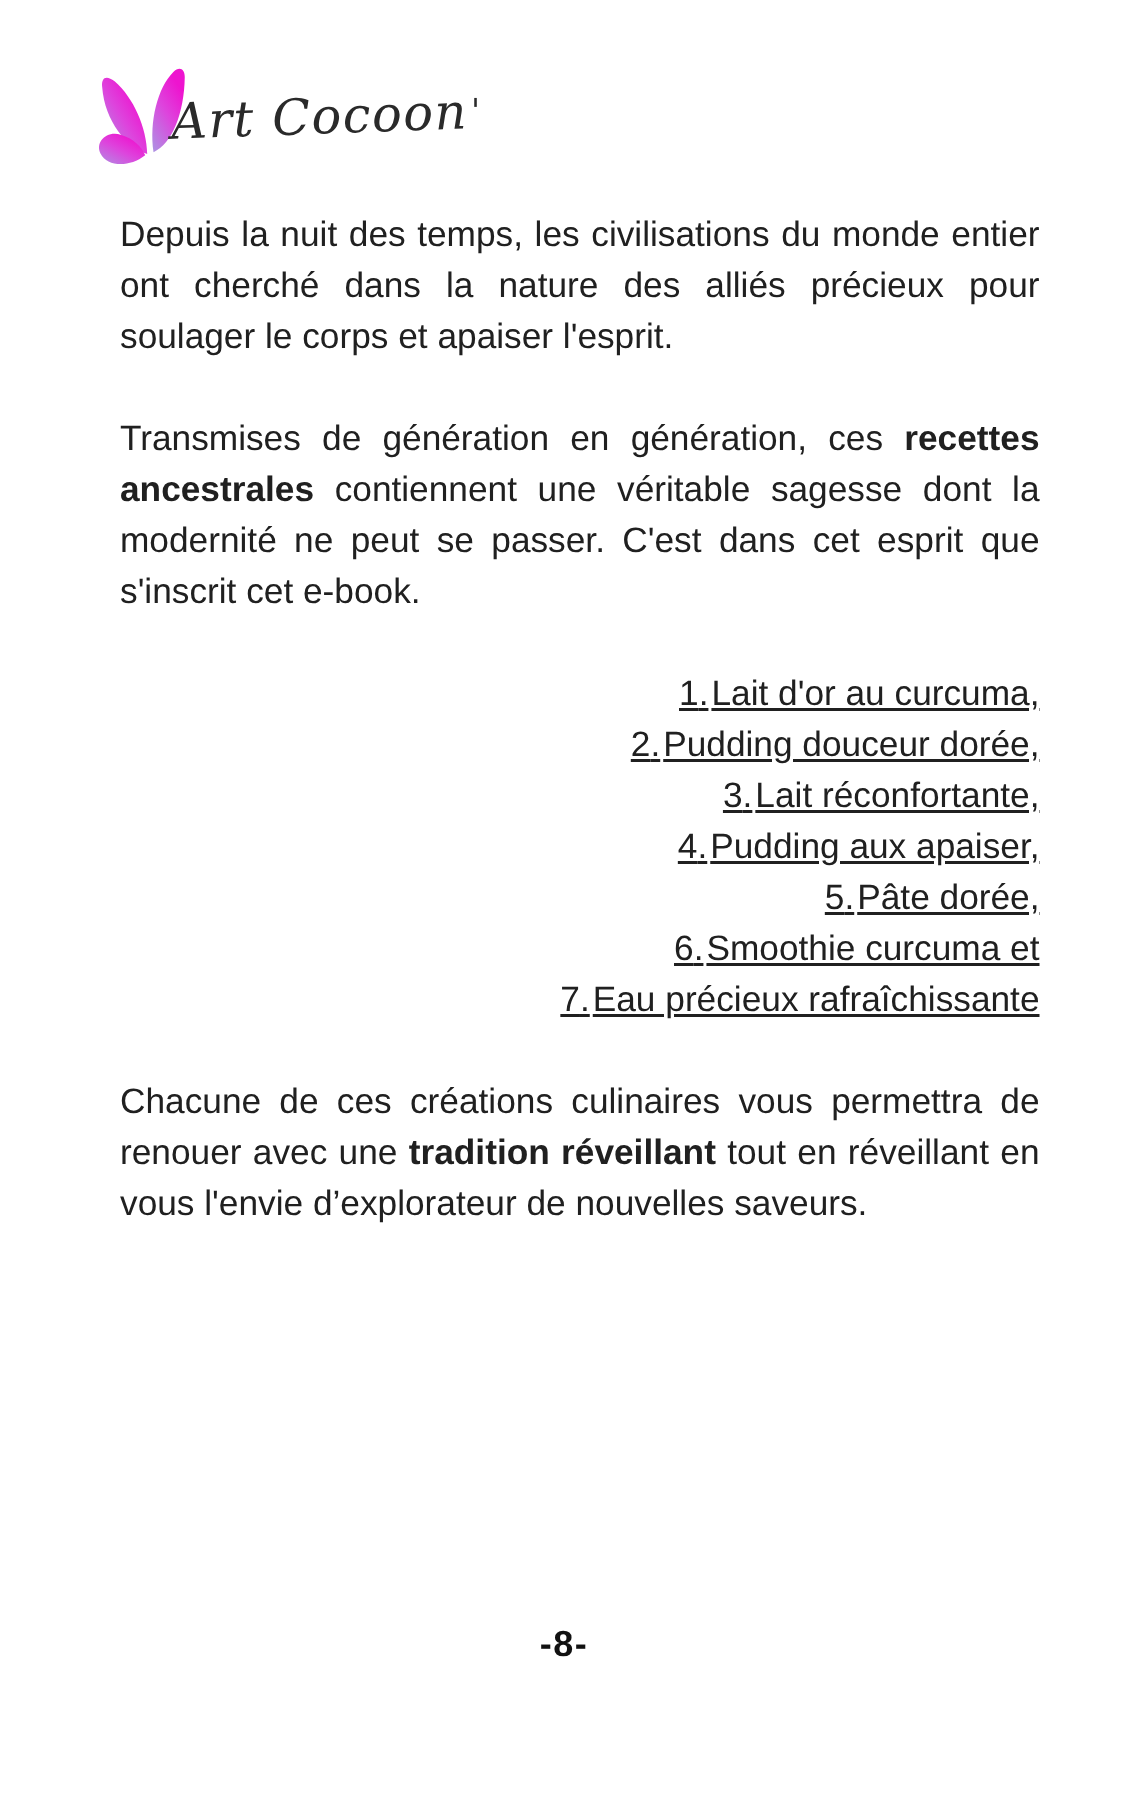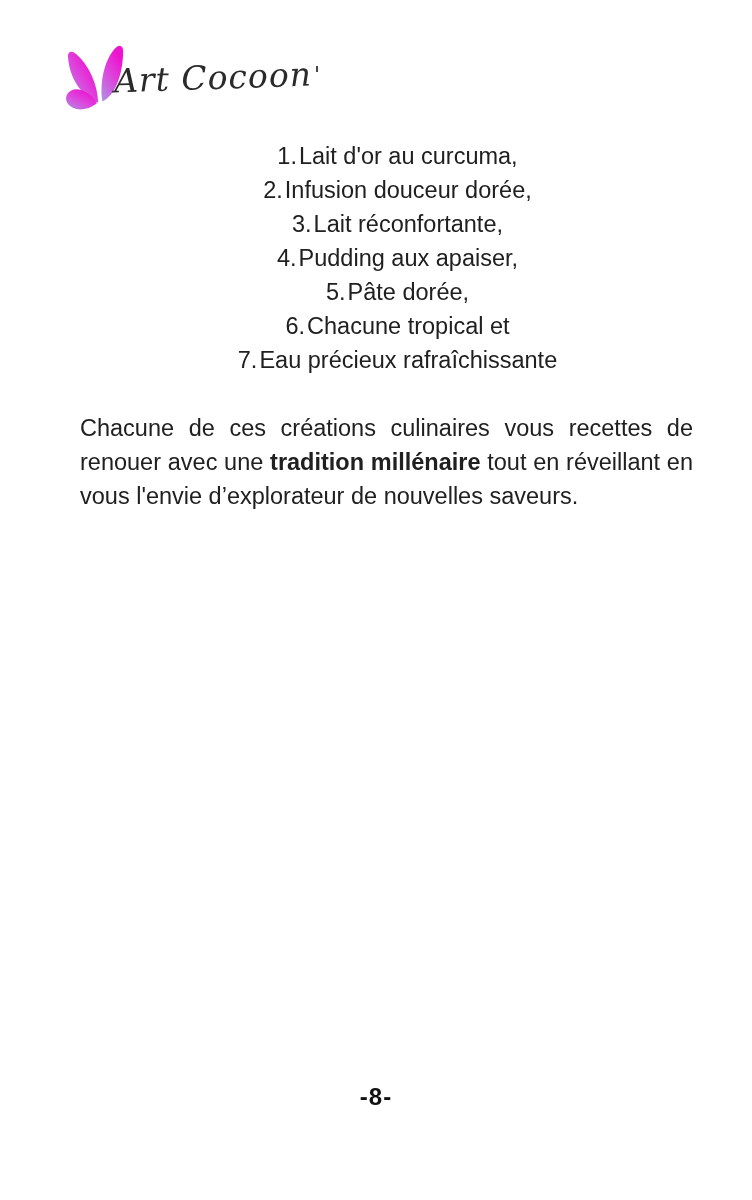--- a/index.html
+++ b/index.html
@@ -59,21 +59,22 @@
     text-align: justify;
   }
   .content p { margin: 0 0 34px 0; }
   .content p:last-child { margin-bottom: 0; }
   .content b { font-weight: bold; }
   .content ol {
     list-style: none;
     counter-reset: prep;
     margin: 0 0 34px 0;
     padding-left: 22px;
-    text-align: center;
+    text-align: right;
+    text-decoration: underline;
   }
   .content ol li { counter-increment: prep; }
   .content ol li::before {
     content: counter(prep) ".";
     margin-right: 2px;
   }
   
   .footer {
     position: absolute;
     top: 1080px;
@@ -107,27 +108,29 @@
           <path d="M58,85 C57,56 68,26 84,13 C90,8 95,11 94,19 C90,52 76,79 58,85 Z" fill="url(#bfly)"></path>
           <path d="M50,87 C34,97 14,94 9,81 C5,70 17,60 30,66 C40,70 48,79 50,87 Z" fill="url(#bfly)"></path>
         </g>
       </svg>
     </span>
     <span class="brand-text">Art Cocoon</span>
     <span class="brand-flourish">'</span>
   </div>
 
   <div class="content">
+      <p><span>Depuis la nuit des temps, les civilisations du monde entier ont cherché dans la nature des alliés précieux pour soulager le corps et apaiser l'esprit.</span></p>
+      <p><span>Transmises de génération en génération, ces </span><b>recettes ancestrales</b><span> contiennent une véritable sagesse dont la modernité ne peut se passer. C'est dans cet esprit que s'inscrit cet e-book.</span></p>
       <ol>
         <li>Lait d'or au curcuma,</li>
-        <li>Infusion douceur dorée,</li>
+        <li>Pudding douceur dorée,</li>
         <li>Lait réconfortante,</li>
         <li>Pudding aux apaiser,</li>
         <li>Pâte dorée,</li>
-        <li>Chacune tropical et</li>
+        <li>Smoothie curcuma et</li>
         <li>Eau précieux rafraîchissante</li>
       </ol>
-      <p><span>Chacune de ces créations culinaires vous recettes de renouer avec une </span><b>tradition millénaire</b><span> tout en réveillant en vous l'envie d’explorateur de nouvelles saveurs.</span></p>
+      <p><span>Chacune de ces créations culinaires vous permettra de renouer avec une </span><b>tradition réveillant</b><span> tout en réveillant en vous l'envie d’explorateur de nouvelles saveurs.</span></p>
     </div>
 
   <div class="footer">-8-</div>
 
 </div>
 
 </body></html>

